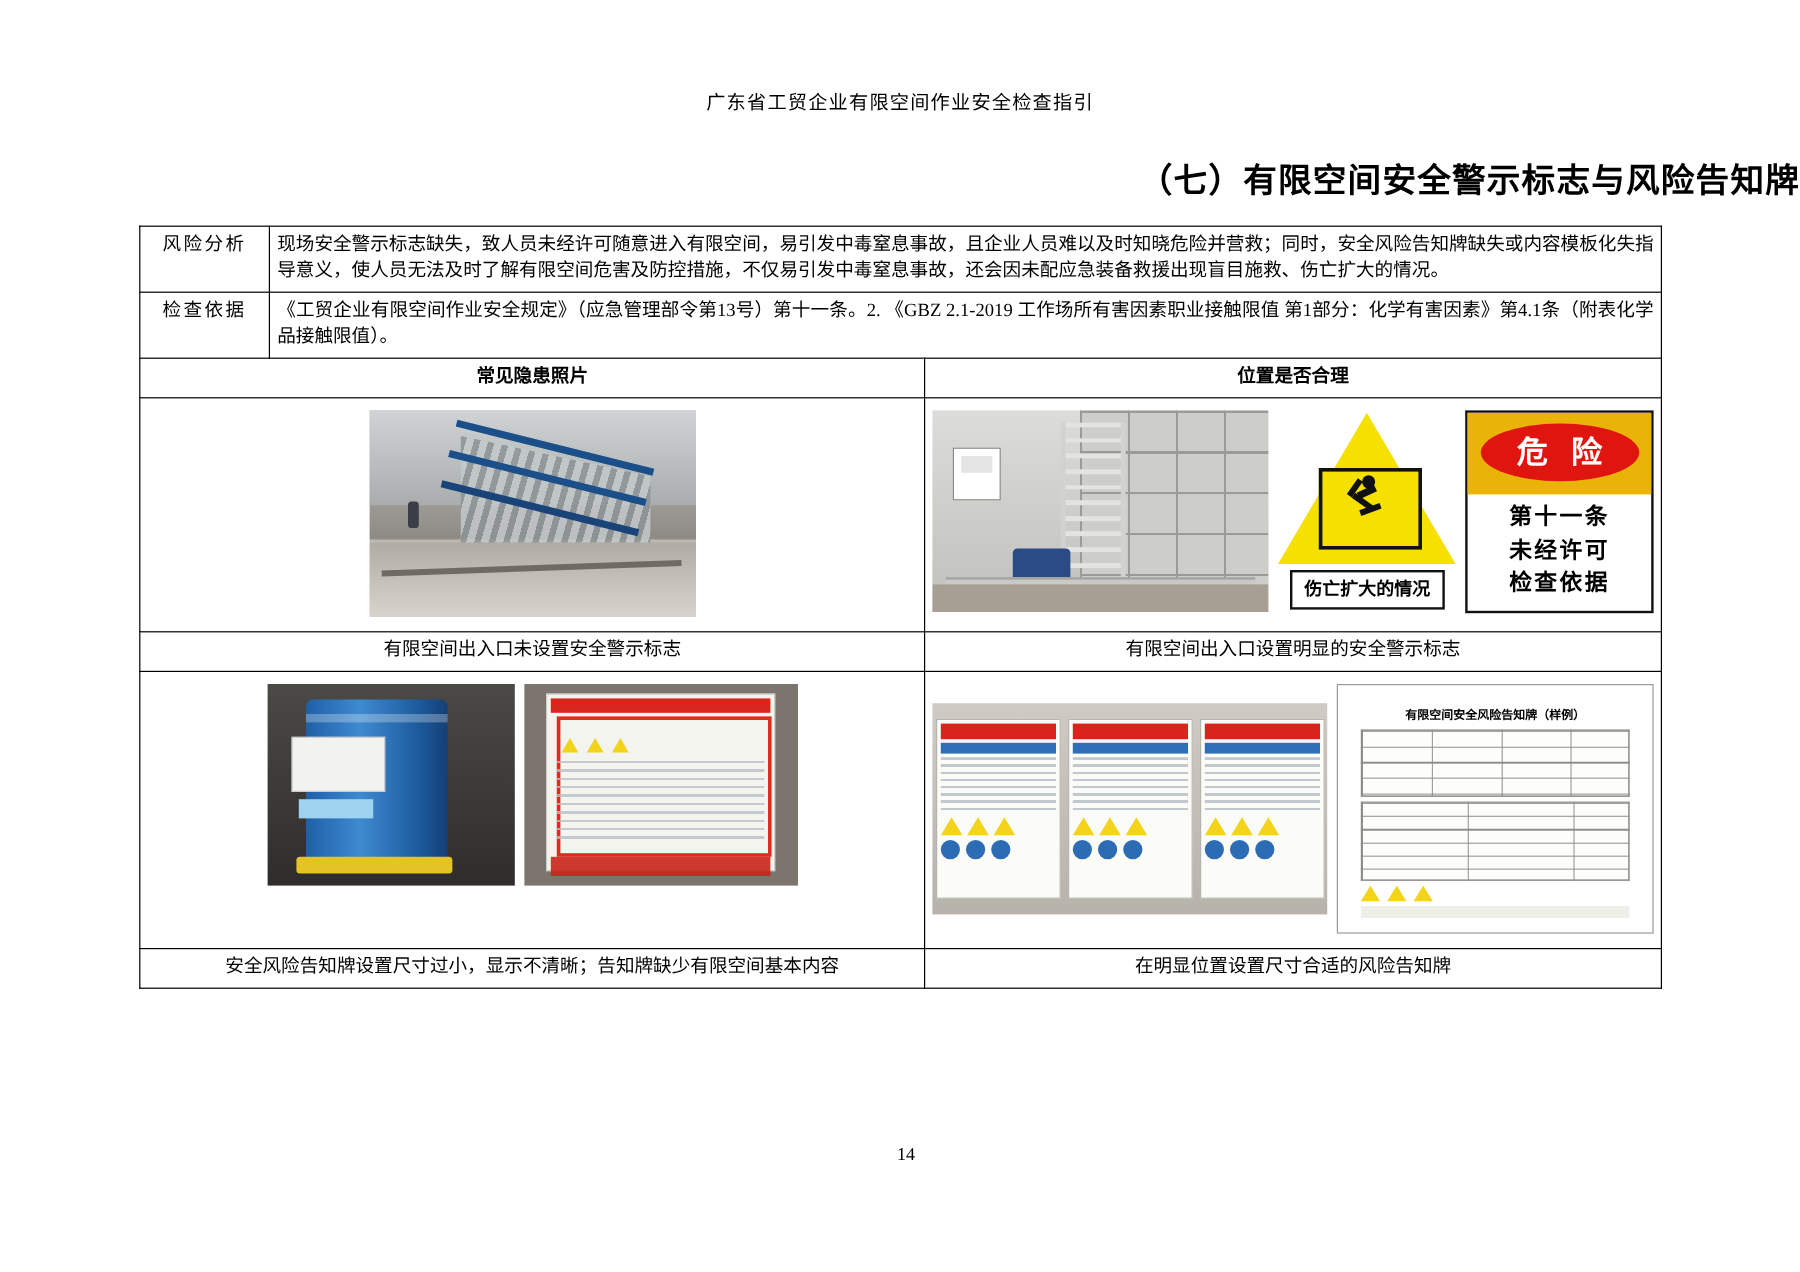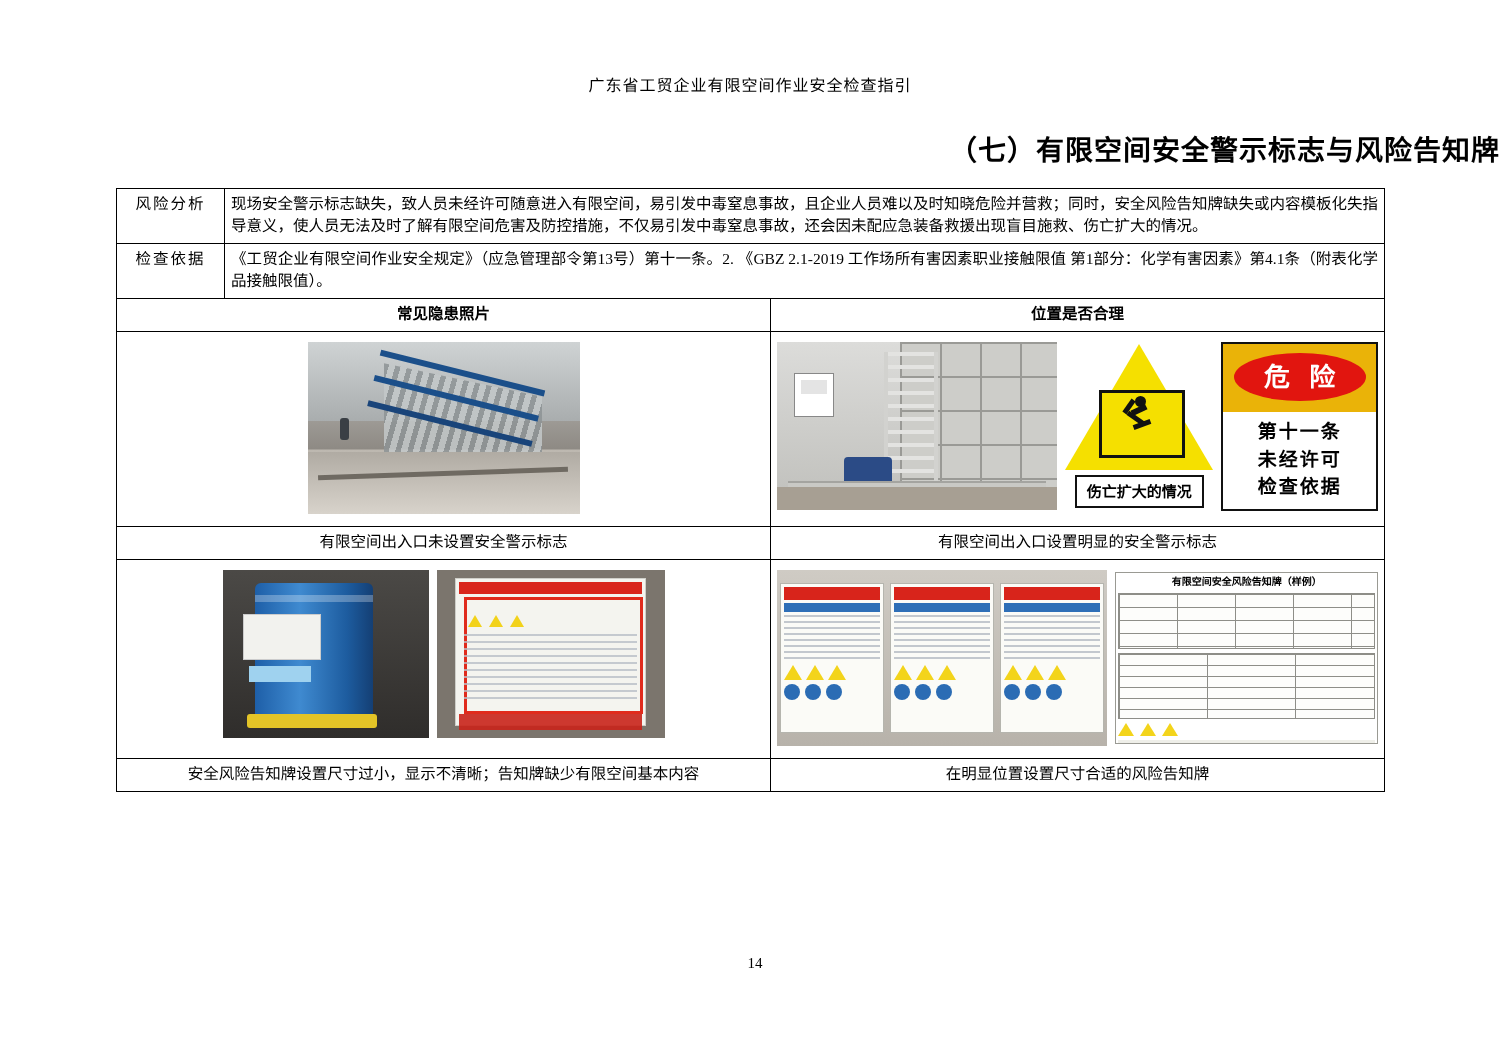--- a/index.html
+++ b/index.html
@@ -373,22 +373,22 @@
     width: 0; height: 0; border-left: 9px solid transparent;
     border-right: 9px solid transparent; border-bottom: 15px solid #f3d41b;
   }
   .ph-boards3 .bd .circ { display: flex; gap: 5px; }
   .ph-boards3 .bd .circ b {
     width: 16px; height: 16px; border-radius: 50%; background: #2b6cb4; display: block;
   }
 
   
   .ph-docsign {
-    width: 278px; height: 172px; background: #ffffff;
-    border: 1px solid #9a9a93; padding: 2px; box-sizing: border-box;
+    width: 278px; height: 208px; background: #ffffff;
+    border: 1px solid #9a9a93; padding: 19px; box-sizing: border-box;
     position: relative; overflow: hidden;
   }
   .ph-docsign .t {
     text-align: center; font-size: 10px; font-weight: bold; margin-bottom: 4px;
     font-family: "Liberation Sans", "DejaVu Sans", sans-serif;
   }
   .ph-docsign .tbl {
     height: 54px;
     background:
       repeating-linear-gradient(90deg, #8e8e88 0 1px, transparent 1px 58px),

